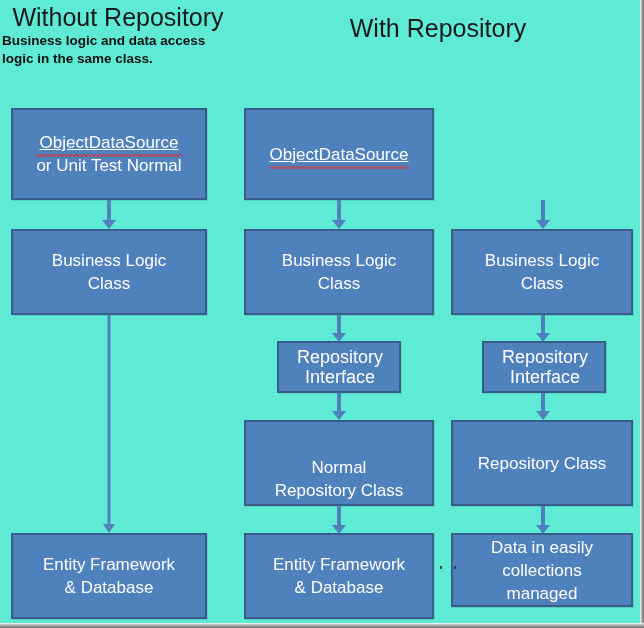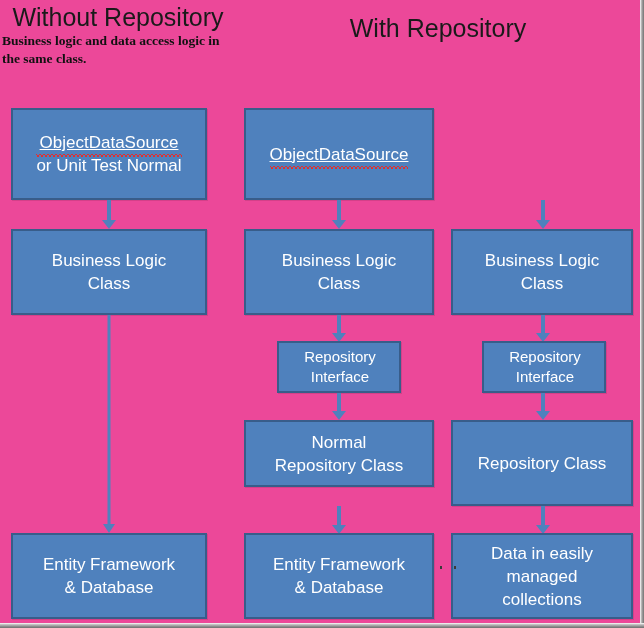--- a/index.html
+++ b/index.html
@@ -7,21 +7,21 @@
     padding: 0;
     background: #ffffff;
   }
   body {
     font-family: "Liberation Sans", sans-serif;
   }
   #diagram-root {
     position: relative;
     width: 644px;
     height: 628px;
-    background: #ec4899;
+    background: #5eead4;
     overflow: hidden;
     box-sizing: border-box;
   }
   
   .frame-right {
     position: absolute;
     top: 0;
     right: 0;
     width: 4px;
     height: 628px;
@@ -47,21 +47,20 @@
     color: #1a1a1a;
     font-weight: normal;
     white-space: nowrap;
   }
   .col-sub {
     font-size: 13.5px;
     line-height: 17.5px;
     color: #111111;
     text-align: left;
     font-weight: 600;
-    font-family: Liberation Serif, serif;
   }
   #header-left {
     left: 2px;
     top: 2px;
     width: 232px;
   }
   #header-right {
     left: 243px;
     top: 13px;
     width: 390px;
@@ -77,21 +76,21 @@
     display: flex;
     align-items: center;
     justify-content: center;
     text-align: center;
     font-size: 17px;
     line-height: 23px;
     padding: 2px 6px;
     box-shadow: 1px 1px 0 rgba(0,0,0,0.10);
   }
   .pbox.small {
-    font-size: 15px;
+    font-size: 18px;
     line-height: 20px;
     padding-left: 8px;
   }
   .pbox .txt { display: block; }
   
   .misspelled {
     text-decoration: underline;
     text-decoration-color: #ffffff;
     position: relative;
     display: inline-block;
@@ -217,21 +216,21 @@
       <span class="txt">Repository</span>
       <span class="txt">Interface</span>
     </div>
   </div>
 
   <div class="arrow" style="left:329px; top:393px; width:20px; height:27px;">
     <div class="shaft" style="width:4px; height:19px;"></div>
     <div class="head"></div>
   </div>
 
-  <div class="pbox" style="left:244px; top:420px; width:190px; height:67px;">
+  <div class="pbox" style="left:244px; top:420px; width:190px; height:86px;align-items:flex-end;">
     <div>
       <span class="txt">Normal</span>
       <span class="txt">Repository Class</span>
     </div>
   </div>
 
   <div class="arrow" style="left:329px; top:506px; width:20px; height:28px;">
     <div class="shaft" style="width:4px; height:20px;"></div>
     <div class="head"></div>
   </div>
@@ -277,25 +276,25 @@
     <div>
       <span class="txt">Repository Class</span>
     </div>
   </div>
 
   <div class="arrow" style="left:533px; top:506px; width:20px; height:28px;">
     <div class="shaft" style="width:4px; height:20px;"></div>
     <div class="head"></div>
   </div>
 
-  <div class="pbox" style="left:451px; top:533px; width:182px; height:86px;">
+  <div class="pbox" style="left:451px; top:533px; width:182px; height:74px;">
     <div>
       <span class="txt">Data in easily</span>
+      <span class="txt">collections</span>
       <span class="txt">managed</span>
-      <span class="txt">collections</span>
     </div>
   </div>
 
   <div class="speck" style="left:440px; top:566px;"></div>
   <div class="speck" style="left:454px; top:566px;"></div>
 
   <div class="frame-right"></div>
   <div class="frame-bottom"></div>
 </div>
 

